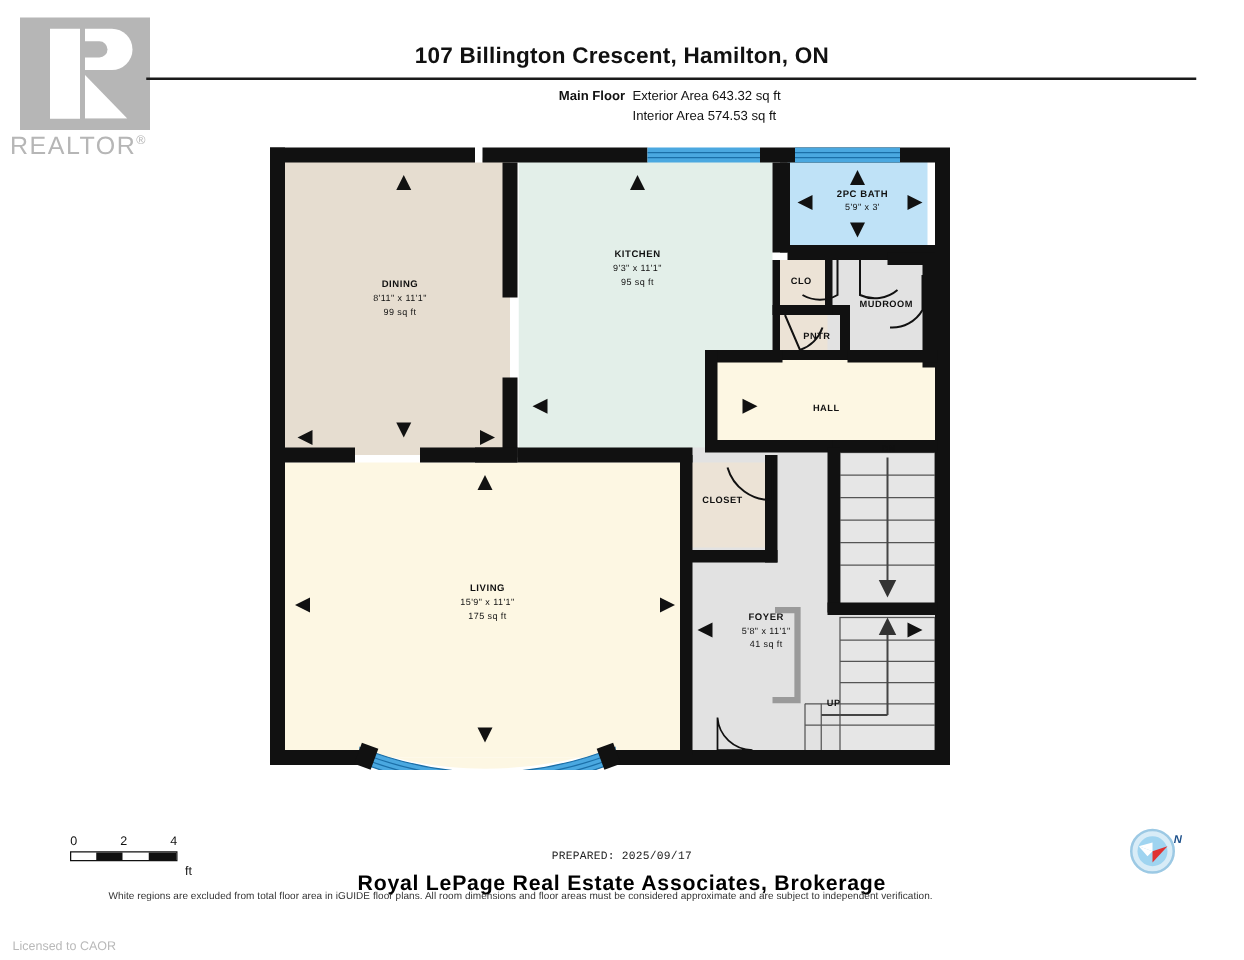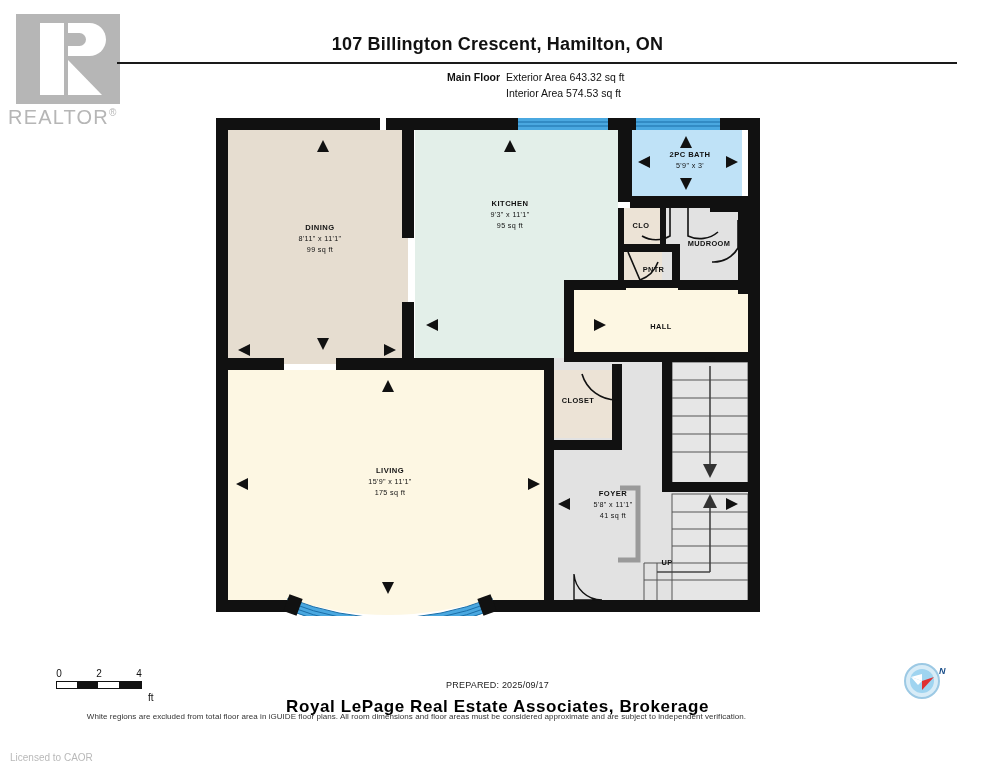--- a/index.html
+++ b/index.html
@@ -40,21 +40,21 @@
   
   .scale{position:absolute;left:56px;top:668px;}
   .scale .nums{position:relative;height:12px;width:110px;}
   .scale .nums span{position:absolute;font-size:10px;transform:translateX(-50%);}
   .scale .bar{position:relative;width:86px;height:8px;border:1px solid #111;
               box-sizing:border-box;background:#fff;margin-top:1px;}
   .scale .bar i{position:absolute;top:0;height:100%;background:#111;display:block;}
   .scale .ft{position:absolute;left:92px;top:24px;font-size:10px;}
 
   .prepared{position:absolute;left:0;top:680px;width:995px;text-align:center;
-            font-size:9px;letter-spacing:.2px;color:#222;}
+            font-size:9px;letter-spacing:.2px;color:#222;font-family:Liberation Mono, monospace;}
 
   .wm-brand{position:absolute;left:0;top:697px;width:995px;text-align:center;
             font-size:17px;font-weight:bold;color:#000000;letter-spacing:.6px;
             white-space:nowrap;}
 
   .disclaimer{position:absolute;left:0;top:712px;width:833px;text-align:center;
               font-size:8px;color:#333;letter-spacing:.05px;}
 
   .licensed{position:absolute;left:10px;top:752px;font-size:10px;color:#b9b9b9;}
 

